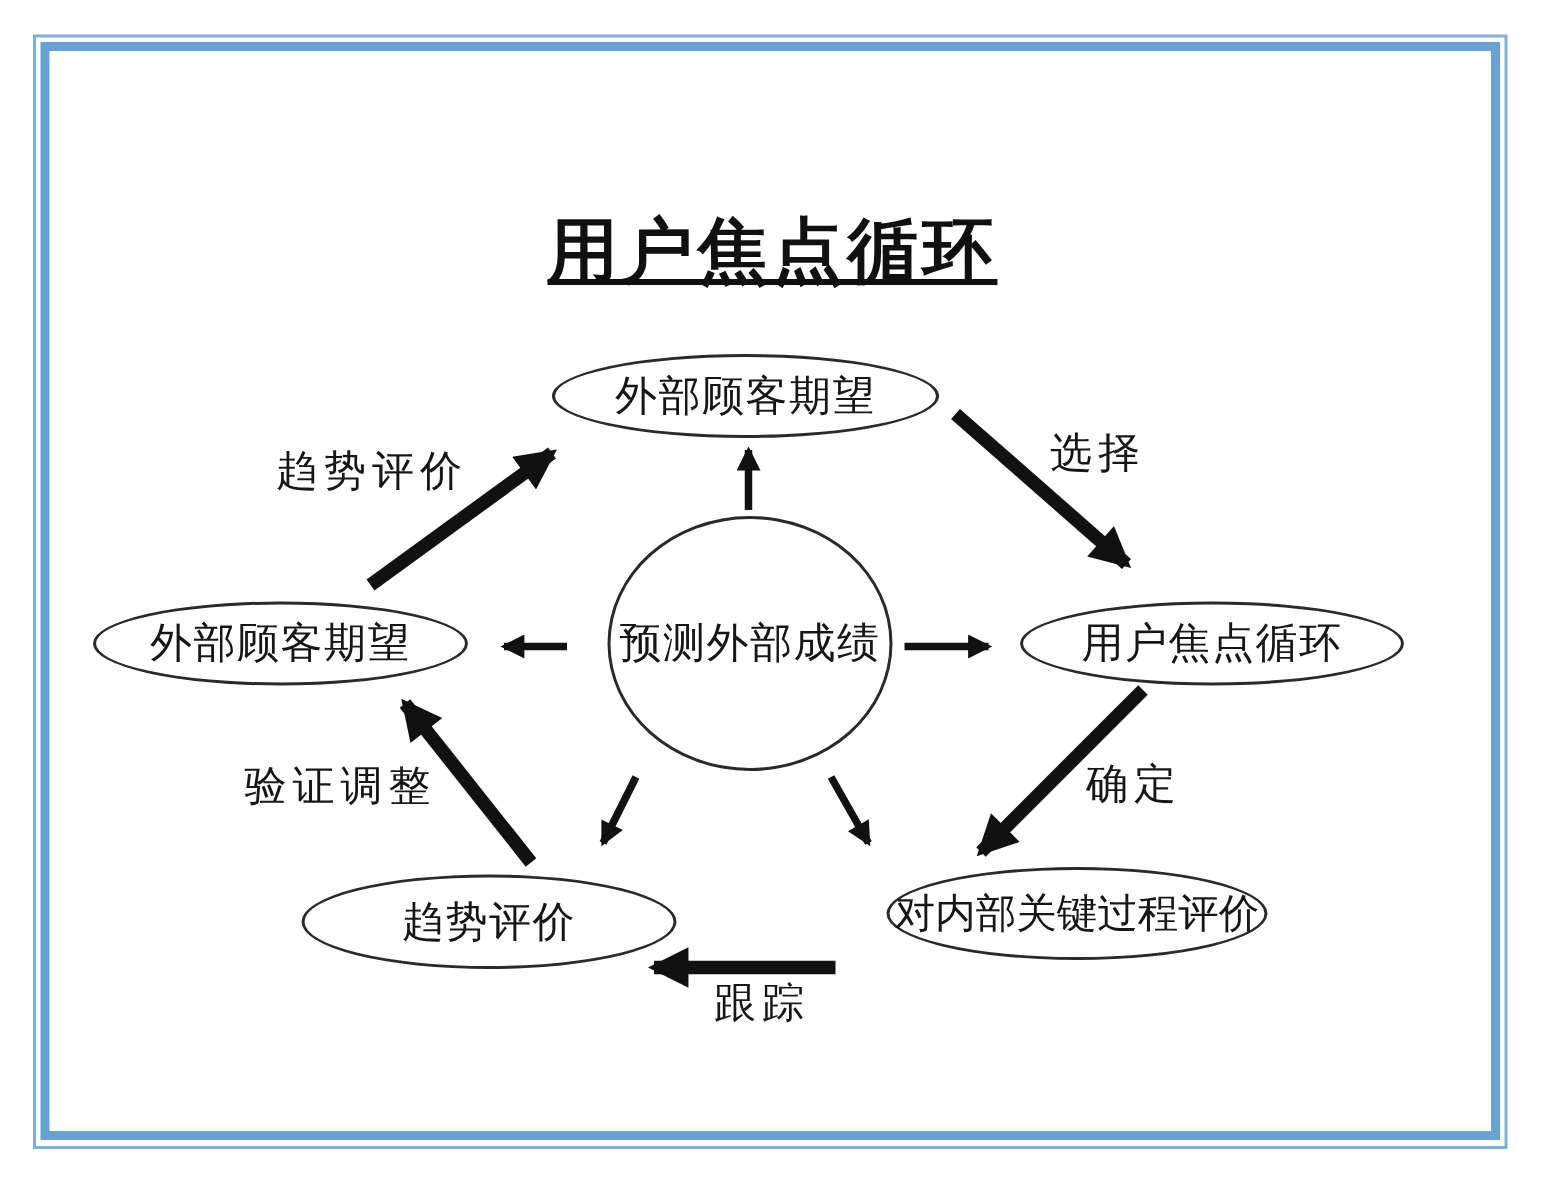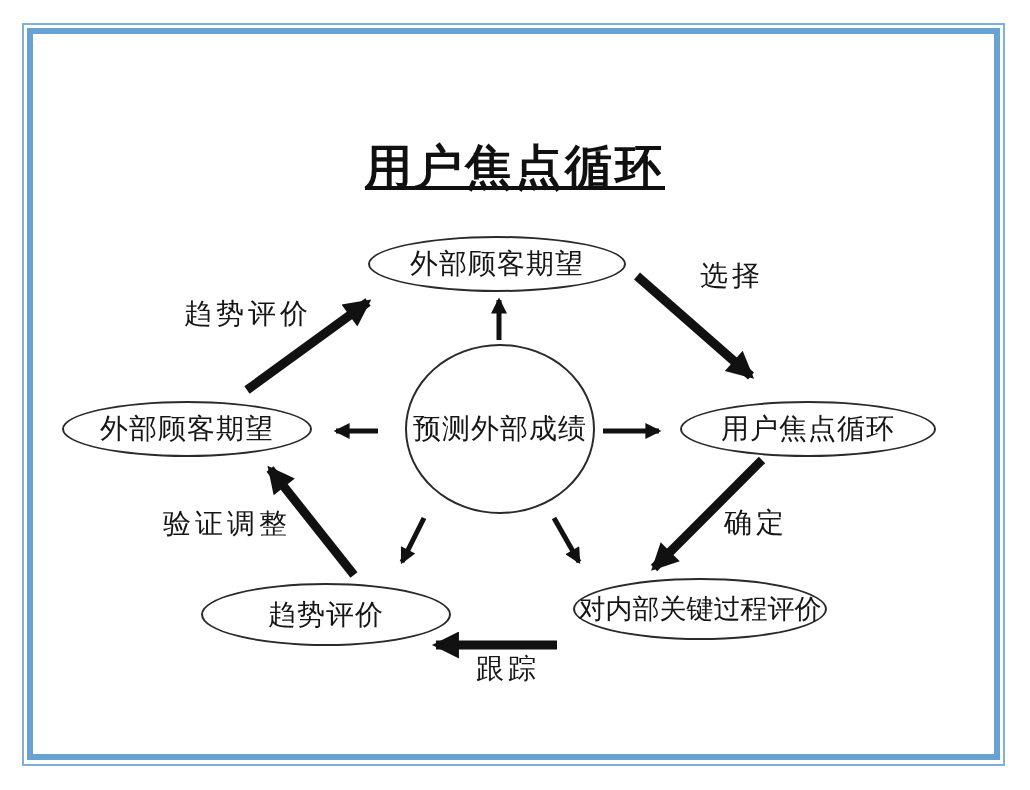--- a/index.html
+++ b/index.html
@@ -62,32 +62,32 @@
     font-size: 28px;
     letter-spacing: 1px;
     white-space: nowrap;
     color: #161616;
   }
   .node-top          { left: 368px; top: 236px; width: 258px; height: 56px; }
   .node-center       { left: 405px; top: 344px; width: 190px; height: 170px; }
   .node-left         { left: 62px;  top: 401px; width: 250px; height: 56px; }
   .node-right        { left: 680px; top: 401px; width: 256px; height: 56px; }
   .node-bottom-left  { left: 201px; top: 583px; width: 250px; height: 63px; }
-  .node-bottom-right { left: 573px; top: 578px; width: 254px; height: 62px; }
+  .node-bottom-right { left: 591px; top: 578px; width: 254px; height: 62px; }
   .node-bottom-right span { font-size: 27px; letter-spacing: 0; }
   .edge-label {
     position: absolute;
     font-size: 28px;
     letter-spacing: 4px;
     white-space: nowrap;
     color: #161616;
     line-height: 1;
   }
   .label-verify    { left: 184px; top: 300px; }
-  .label-select    { left: 700px; top: 264px; font-family: Liberation Mono, monospace; }
+  .label-select    { left: 700px; top: 288px; }
   .label-determine { left: 724px; top: 509px; }
   .label-establish { left: 163px; top: 510px; }
   .label-track     { left: 476px; top: 655px; }
 </style>
 </head>
 <body>
 
 <div class="frame-outer"></div>
 <div class="frame-inner"></div>
 

